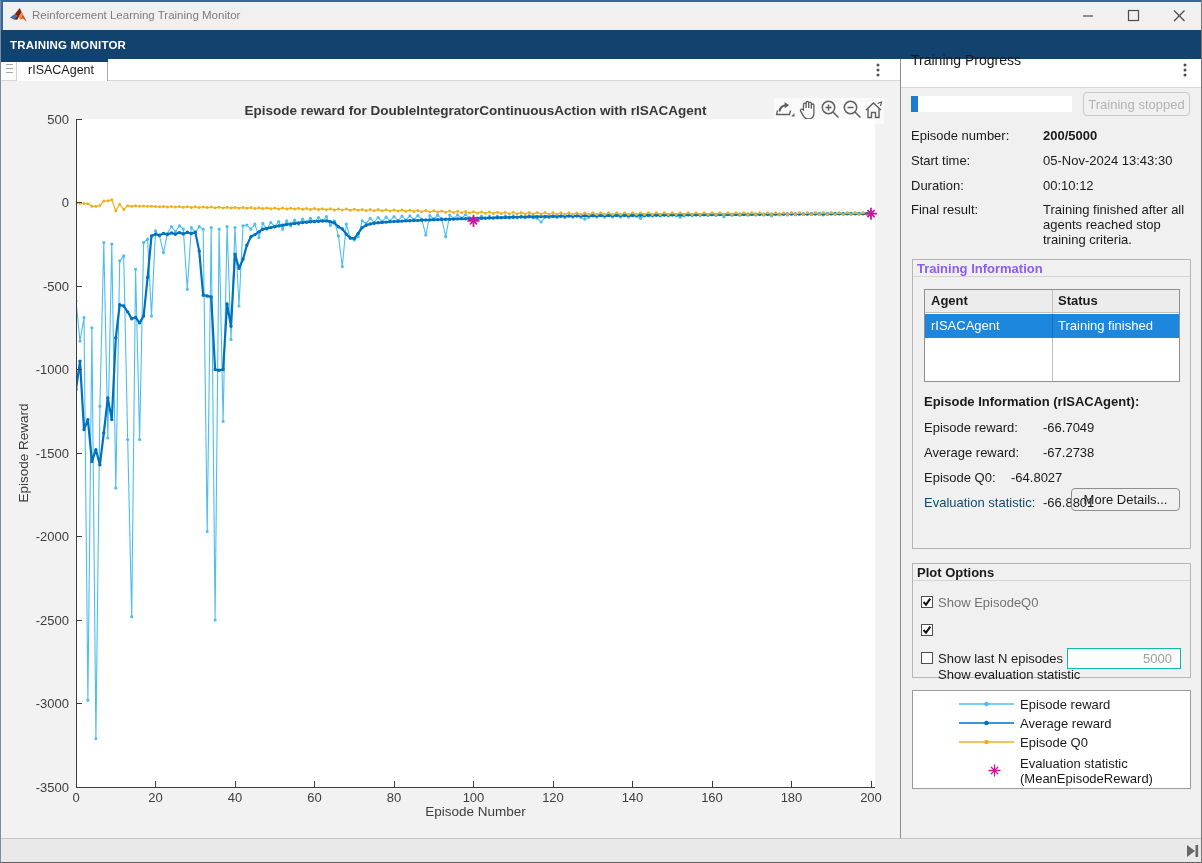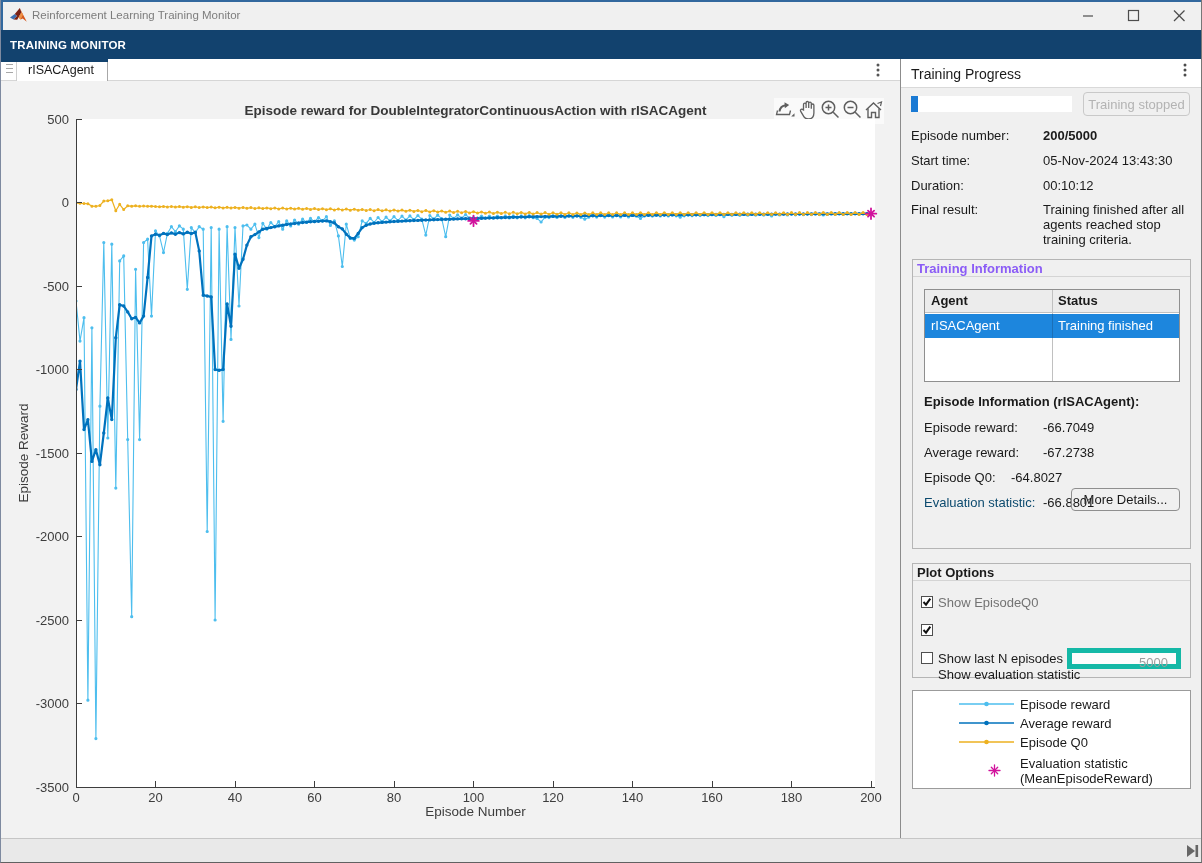--- a/index.html
+++ b/index.html
@@ -154,21 +154,21 @@
 <text x="870.0" y="721.0" text-anchor="middle">200</text>
 <text x="474.5" y="735.0" text-anchor="middle" font-size="13.5px">Episode Number</text>
 <text x="27" y="372.0" text-anchor="middle" font-size="13.5px" transform="rotate(-90 27 372.0)">Episode Reward</text>
 </g>
 </svg>
 
 <div class="abs" style="left:899px;top:59px;width:1px;height:779px;background:#8c8c8c;"></div>
 
 <div class="abs" style="left:900px;top:59px;width:302px;height:779px;background:#f0f0f0;"></div>
 <div class="abs" style="left:900px;top:59px;width:302px;height:29px;background:#fff;border-bottom:1px solid #d9d9d9;"></div>
-<div class="abs" style="left:910px;top:59px;height:29px;line-height:30px;font-size:14px;color:#1a1a1a;">Training Progress</div>
+<div class="abs" style="left:910px;top:45px;height:29px;line-height:30px;font-size:14px;color:#1a1a1a;">Training Progress</div>
 <svg class="abs" style="left:1182px;top:63px;" width="4" height="14" viewBox="0 0 4 14">
  <g fill="#4b4b4b">
       <circle cx="2" cy="2" r="1.5"></circle>
       <circle cx="2" cy="7" r="1.5"></circle>
       <circle cx="2" cy="12" r="1.5"></circle>
     </g>
 </svg>
 
 <div class="abs" style="left:910px;top:96px;width:161px;height:16px;background:#fff;"></div>
 <div class="abs" style="left:910px;top:96px;width:7px;height:16px;background:#1a7ad4;"></div>
@@ -219,21 +219,21 @@
       <path d="M2.5 6 L5 8.6 L9.3 2.6" fill="none" stroke="#111" stroke-width="2"></path>
     </svg>
     <span style="position:absolute;left:17px;top:0;font-size:13px;color:#1a1a1a;margin-top:44px;">Show evaluation statistic</span>
   </div>
 <div class="abs" style="left:920px;top:651px;width:260px;height:14px;">
     <svg width="12" height="12" viewBox="0 0 12 12" style="position:absolute;left:0;top:1px;">
       <rect x="0.5" y="0.5" width="11" height="11" fill="#fff" stroke="#4f4f4f"></rect>
     </svg>
     <span style="position:absolute;left:17px;top:0;font-size:13px;color:#1a1a1a;">Show last N episodes</span>
   </div>
-<div class="abs" style="left:1066px;top:648px;width:114px;height:21px;background:#fcfcfc;border:5px solid #14b8a6;font-size:13px;color:#9e9e9e;text-align:right;line-height:20px;padding-right:8px;">5000</div>
+<div class="abs" style="left:1066px;top:648px;width:114px;height:21px;background:#fcfcfc;border:1px solid #14b8a6;font-size:13px;color:#9e9e9e;text-align:right;line-height:20px;padding-right:8px;">5000</div>
 
 <div class="abs" style="left:911px;top:690px;width:279px;height:99px;background:#fff;border:1px solid #9b9b9b;"></div>
 <svg class="abs" style="left:911px;top:690px;" width="279" height="99" viewBox="0 0 279 99">
 <line x1="47" y1="14" x2="102" y2="14" stroke="#4DBEEE" stroke-width="1.4"></line>
     <circle cx="74.5" cy="14" r="2.3" fill="#4DBEEE"></circle>
     <text x="108" y="18.5" font-size="13px" fill="#1a1a1a">Episode reward</text>
 <line x1="47" y1="33" x2="102" y2="33" stroke="#0072BD" stroke-width="1.4"></line>
     <circle cx="74.5" cy="33" r="2.3" fill="#0072BD"></circle>
     <text x="108" y="37.5" font-size="13px" fill="#1a1a1a">Average reward</text>
 <line x1="47" y1="52" x2="102" y2="52" stroke="#EDB120" stroke-width="1.4"></line>

